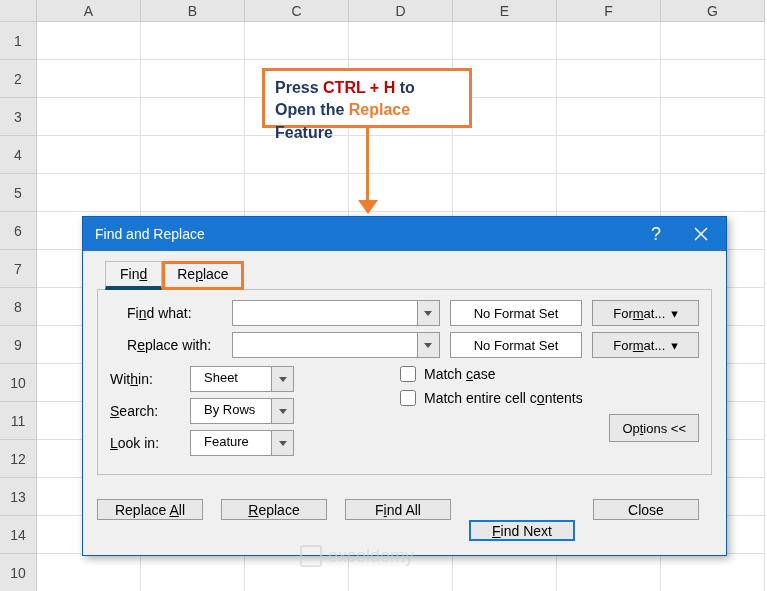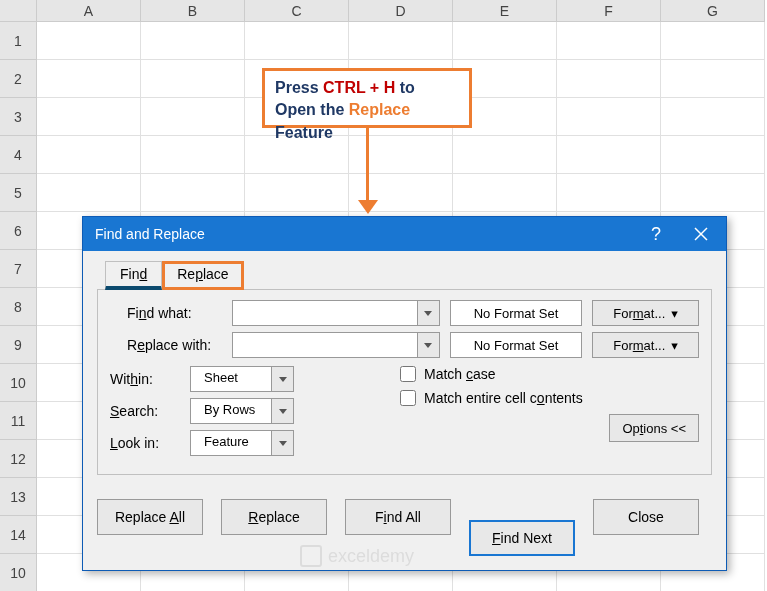--- a/index.html
+++ b/index.html
@@ -63,21 +63,21 @@
 .opts-right { flex: 1; }
 .chk-line { display: flex; align-items: center; margin-bottom: 8px; font-size: 14px; }
 .chk-line input { width: 16px; height: 16px; margin-right: 8px; }
 .chk-line u { text-decoration: underline; }
 
 .options-btn-row { display: flex; justify-content: flex-end; margin-top: 8px; }
 .options-btn { height: 28px; padding: 0 12px; border: 1px solid #999; background: #e8e8e8; font-size: 13px; cursor: pointer; display: flex; align-items: center; }
 .options-btn u { text-decoration: underline; }
 
 .button-bar { display: flex; justify-content: flex-start; gap: 18px; padding: 10px 14px 14px 14px; }
-.btn { height: 36px; width: 106px; border: 1px solid #999; background: #e8e8e8; font-size: 14px; cursor: pointer; display: flex; align-items: center; justify-content: center; }
+.btn { height: 21px; width: 106px; border: 1px solid #999; background: #e8e8e8; font-size: 14px; cursor: pointer; display: flex; align-items: center; justify-content: center; }
 .btn.primary { border: 2px solid #1976d2; margin-top: 21px; }
 .btn u { text-decoration: underline; }
 
 
 .watermark { position: absolute; left: 300px; top: 545px; color: #d0d0d0; font-size: 18px; display: flex; align-items: center; opacity: 0.6; }
 .watermark .wm-icon { width: 22px; height: 22px; border: 2px solid #d0d0d0; border-radius: 3px; margin-right: 6px; position: relative; }
 </style>
 </head>
 <body>
 

